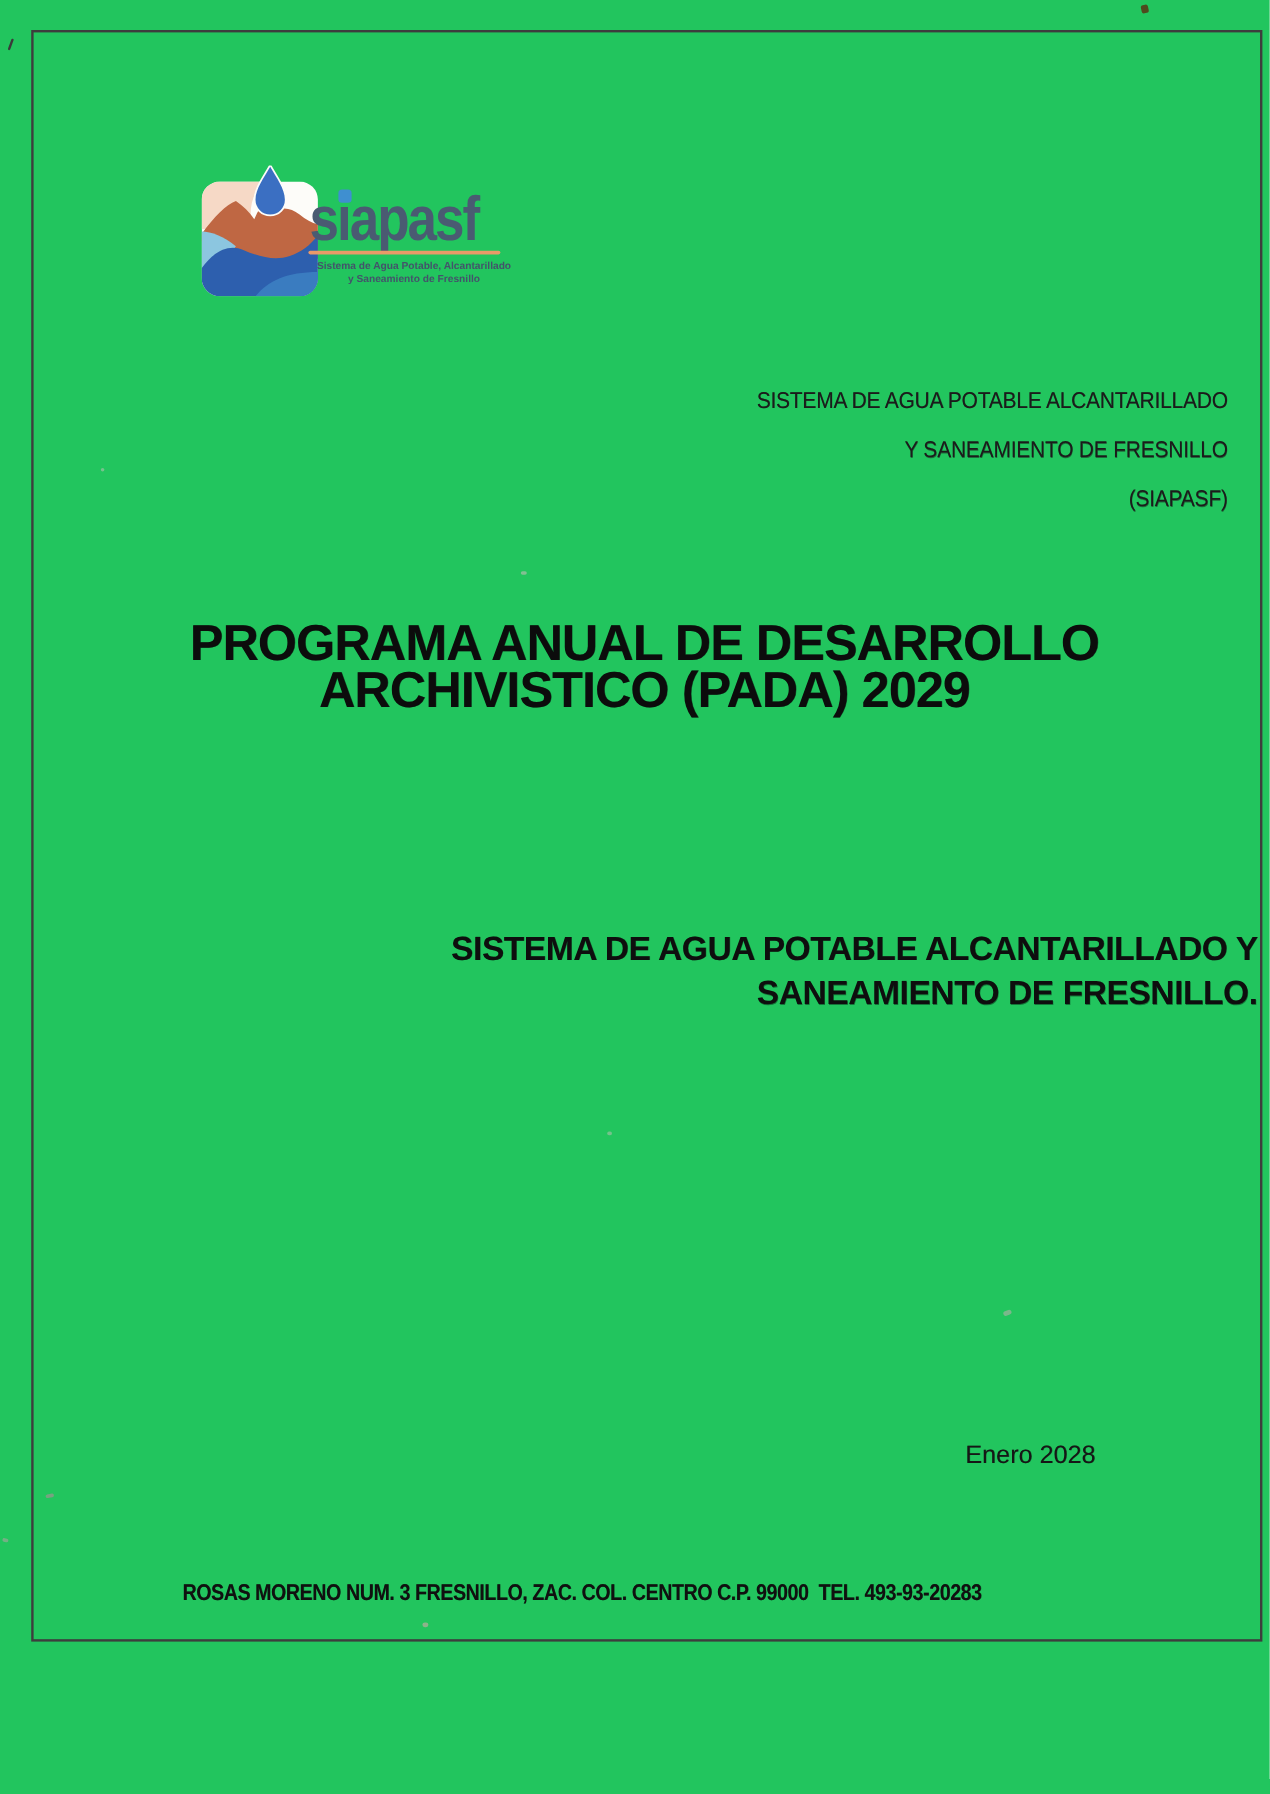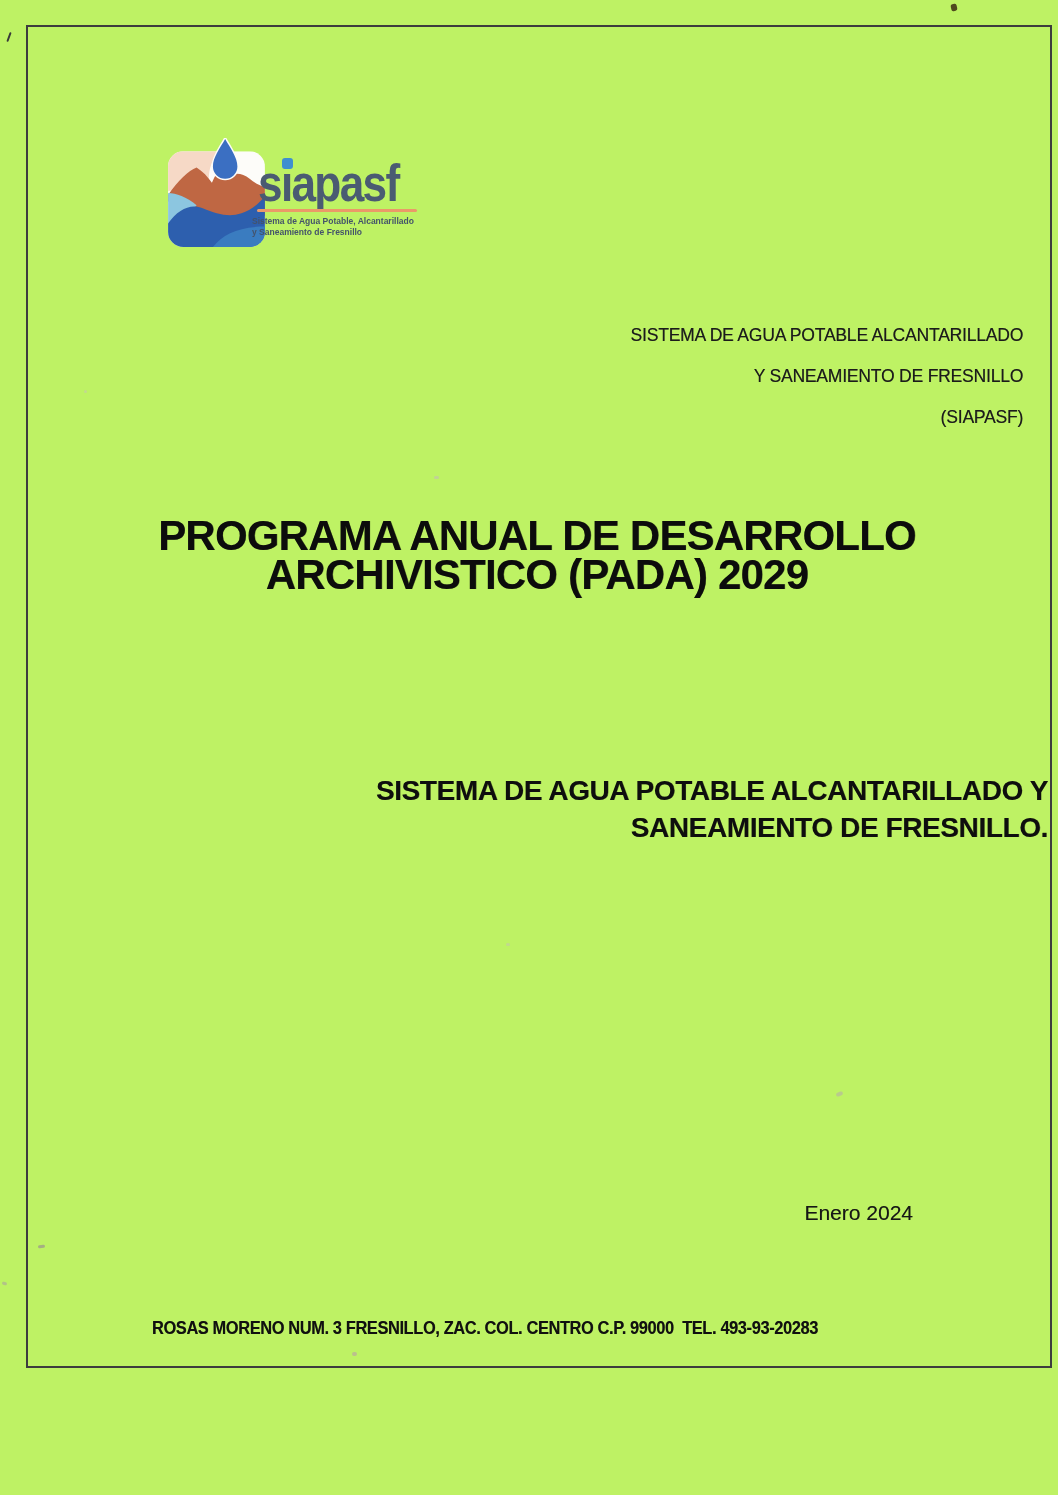--- a/index.html
+++ b/index.html
@@ -4,21 +4,21 @@
 <style>
   html,body{margin:0;padding:0;}
   body{
     width:1058px;height:1495px;
     background:#f4f2ee;
     font-family:"Liberation Sans", sans-serif;
     -webkit-font-smoothing:antialiased;
   }
   .page{
     position:relative;width:1058px;height:1495px;
-    background:#bef264;overflow:hidden;
+    background:#22c55e;overflow:hidden;
   }
   .frame{
     position:absolute;left:26px;top:25px;width:1022px;height:1339px;
     border:2px solid #3d3d3d;
   }
   
   .logo{position:absolute;left:166px;top:138px;width:300px;height:110px;}
   .logo-icon{position:absolute;left:0;top:0;width:102px;height:112px;}
   .wordmark{
     position:absolute;left:92px;top:19px;
@@ -30,21 +30,21 @@
   .idot{
     position:absolute;left:116px;top:20px;width:11px;height:11px;
     border-radius:3px;background:#3f8fd0;
   }
   .logo-underline{
     position:absolute;left:91px;top:71px;width:160px;height:3px;
     background:#ea9a68;border-radius:2px;
   }
   .tagline{
     position:absolute;left:86px;top:78px;width:186px;
-    text-align:left;font-size:8.5px;line-height:11px;font-weight:700;
+    text-align:center;font-size:8.5px;line-height:11px;font-weight:700;
     color:#44536b;letter-spacing:0;
   }
   
   .org-block{
     position:absolute;left:42px;top:314px;width:1022px;
     text-align:right;color:#1b1b1b;
     font-size:19px;font-weight:400;letter-spacing:-0.2px;
     text-shadow:0.3px 0.3px 0.5px rgba(30,30,30,0.55);
   }
   .org-block .ln{line-height:41px;transform:scaleX(0.92);transform-origin:center;}
@@ -125,21 +125,21 @@
   <div class="title-block">
     <div class="ln">PROGRAMA ANUAL DE DESARROLLO</div>
     <div class="ln">ARCHIVISTICO (PADA) 2029</div>
   </div>
 
   <div class="subtitle-block">
     <div class="ln">SISTEMA DE AGUA POTABLE ALCANTARILLADO Y</div>
     <div class="ln">SANEAMIENTO DE FRESNILLO.</div>
   </div>
 
-  <div class="date-line">Enero 2024</div>
+  <div class="date-line">Enero 2028</div>
 
   <div class="footer-line">ROSAS MORENO NUM. 3 FRESNILLO, ZAC. COL. CENTRO C.P. 99000  TEL. 493-93-20283</div>
 
   <div class="speck" style="left:8px;top:32px;width:2px;height:10px;background:#3a3a3a;transform:rotate(20deg);"></div>
   <div class="speck" style="left:951px;top:4px;width:6px;height:7px;background:#4f4a1e;transform:rotate(-12deg);"></div>
   <div class="speck" style="left:38px;top:1245px;width:7px;height:3px;background:#9a948e;opacity:.7;transform:rotate(-10deg);"></div>
   <div class="speck" style="left:2px;top:1282px;width:5px;height:3px;background:#aaa49e;opacity:.6;transform:rotate(15deg);"></div>
   <div class="speck" style="left:836px;top:1092px;width:7px;height:4px;background:#b5afa8;opacity:.6;transform:rotate(-20deg);"></div>
   <div class="speck" style="left:352px;top:1352px;width:5px;height:4px;background:#b9ab9d;opacity:.7;"></div>
   <div class="speck" style="left:434px;top:476px;width:5px;height:3px;background:#c3bdb6;opacity:.6;"></div>

